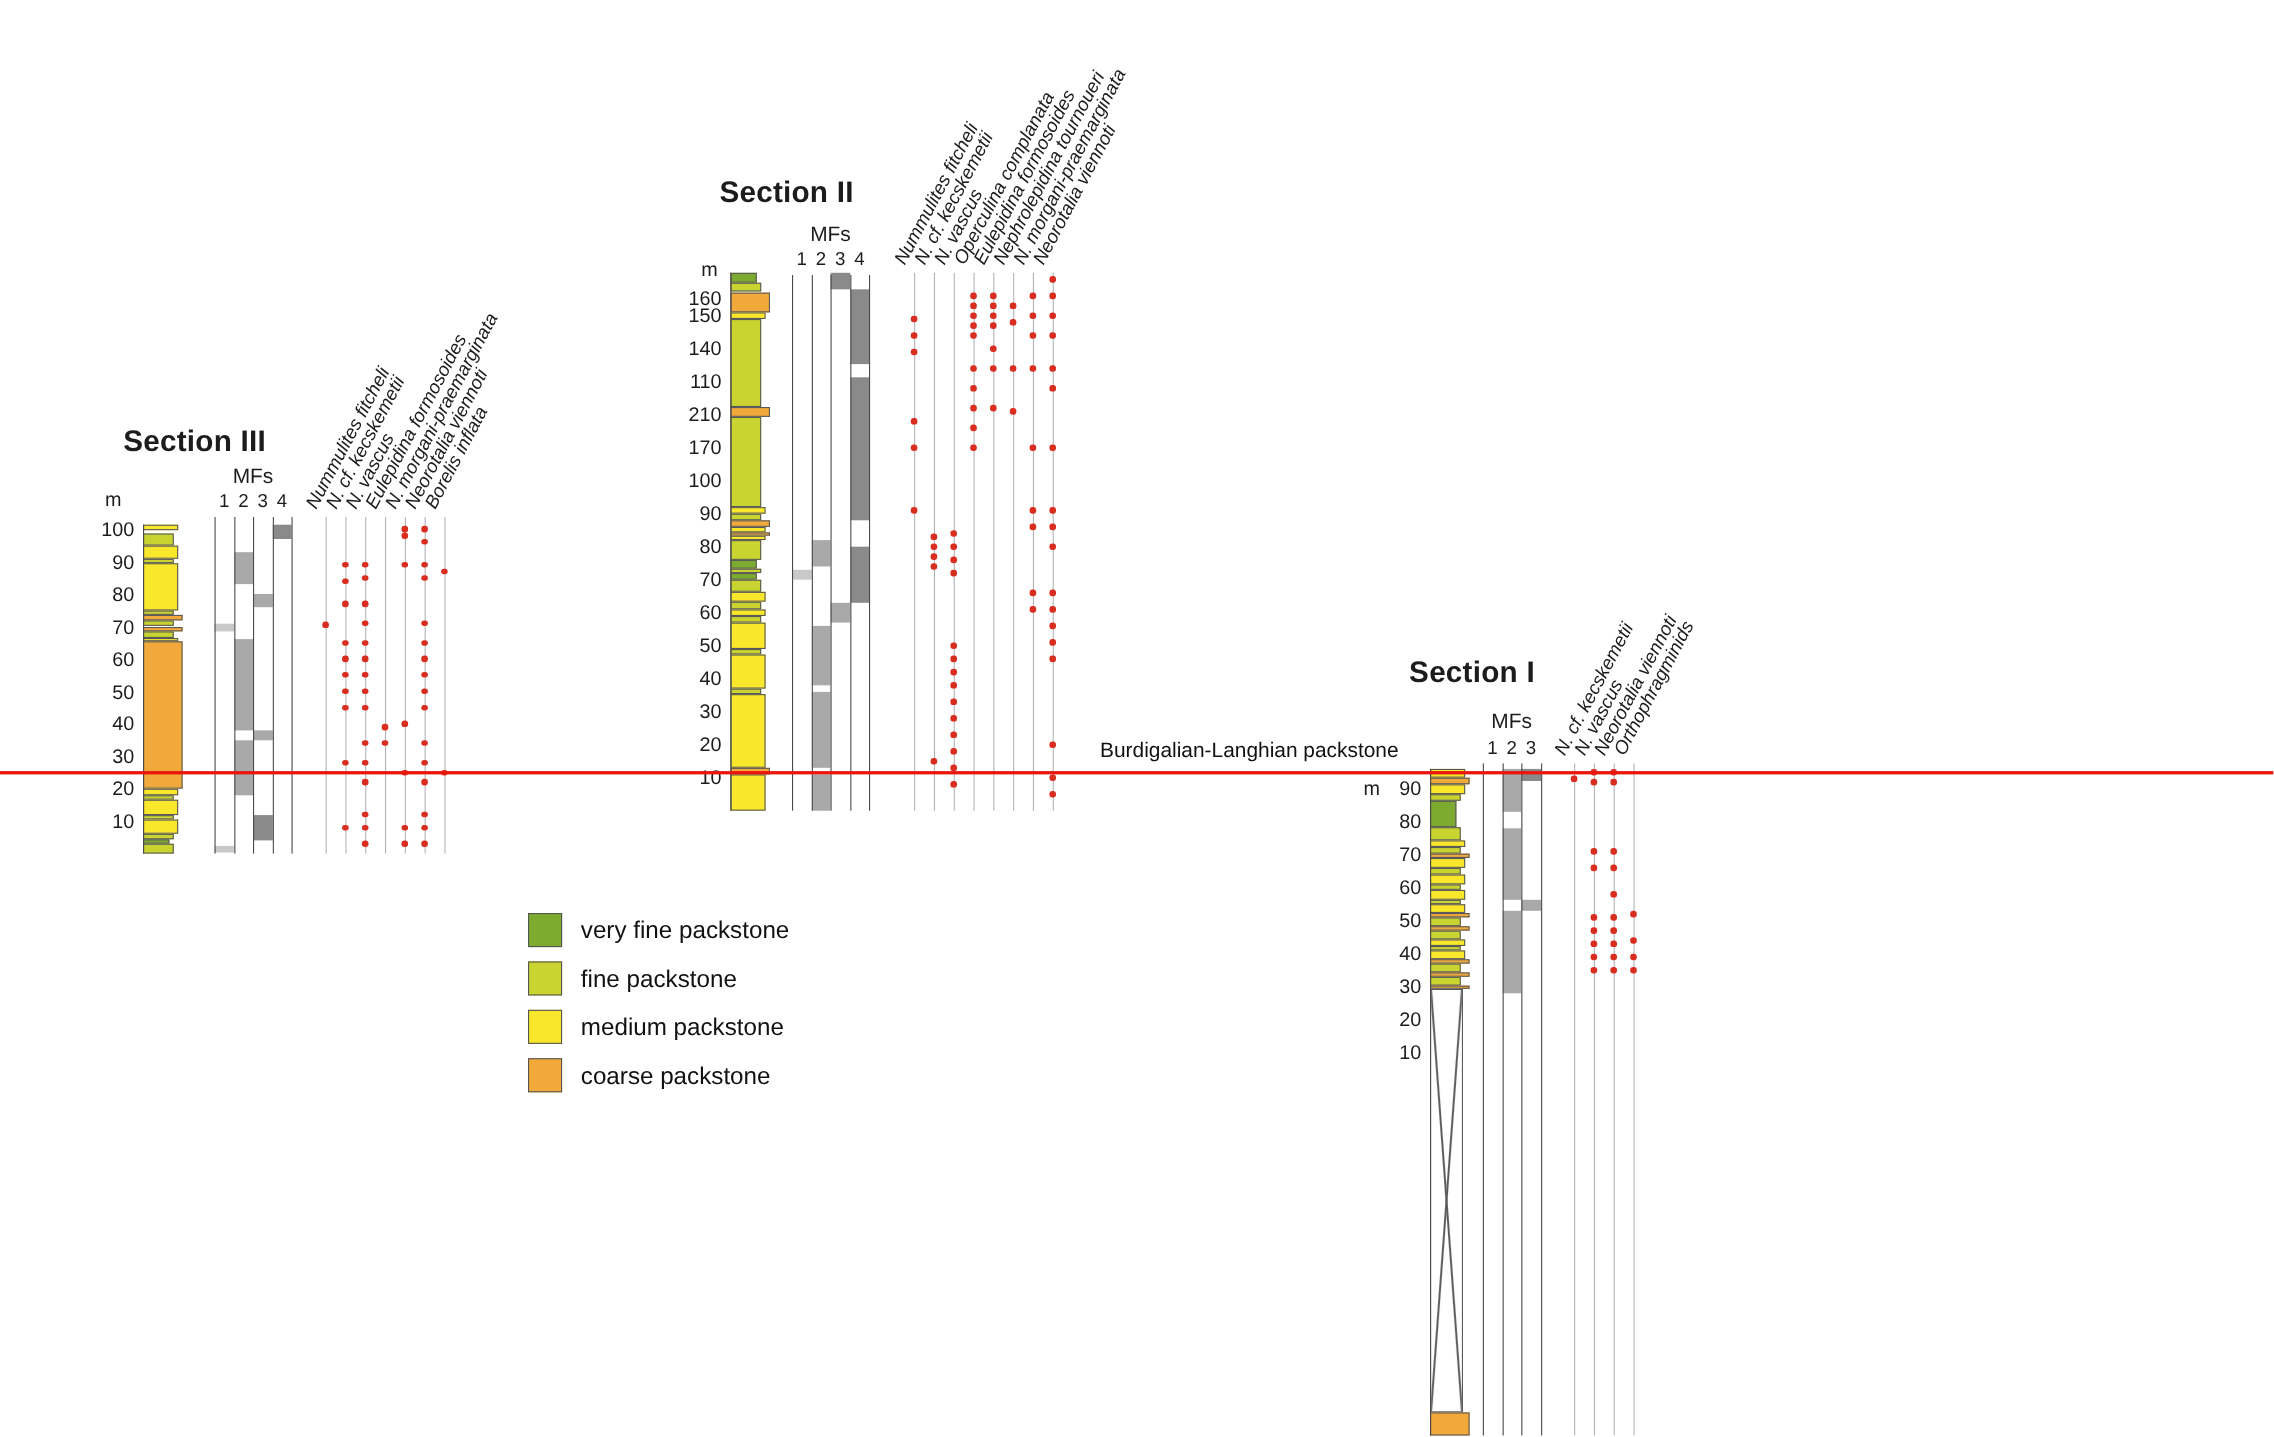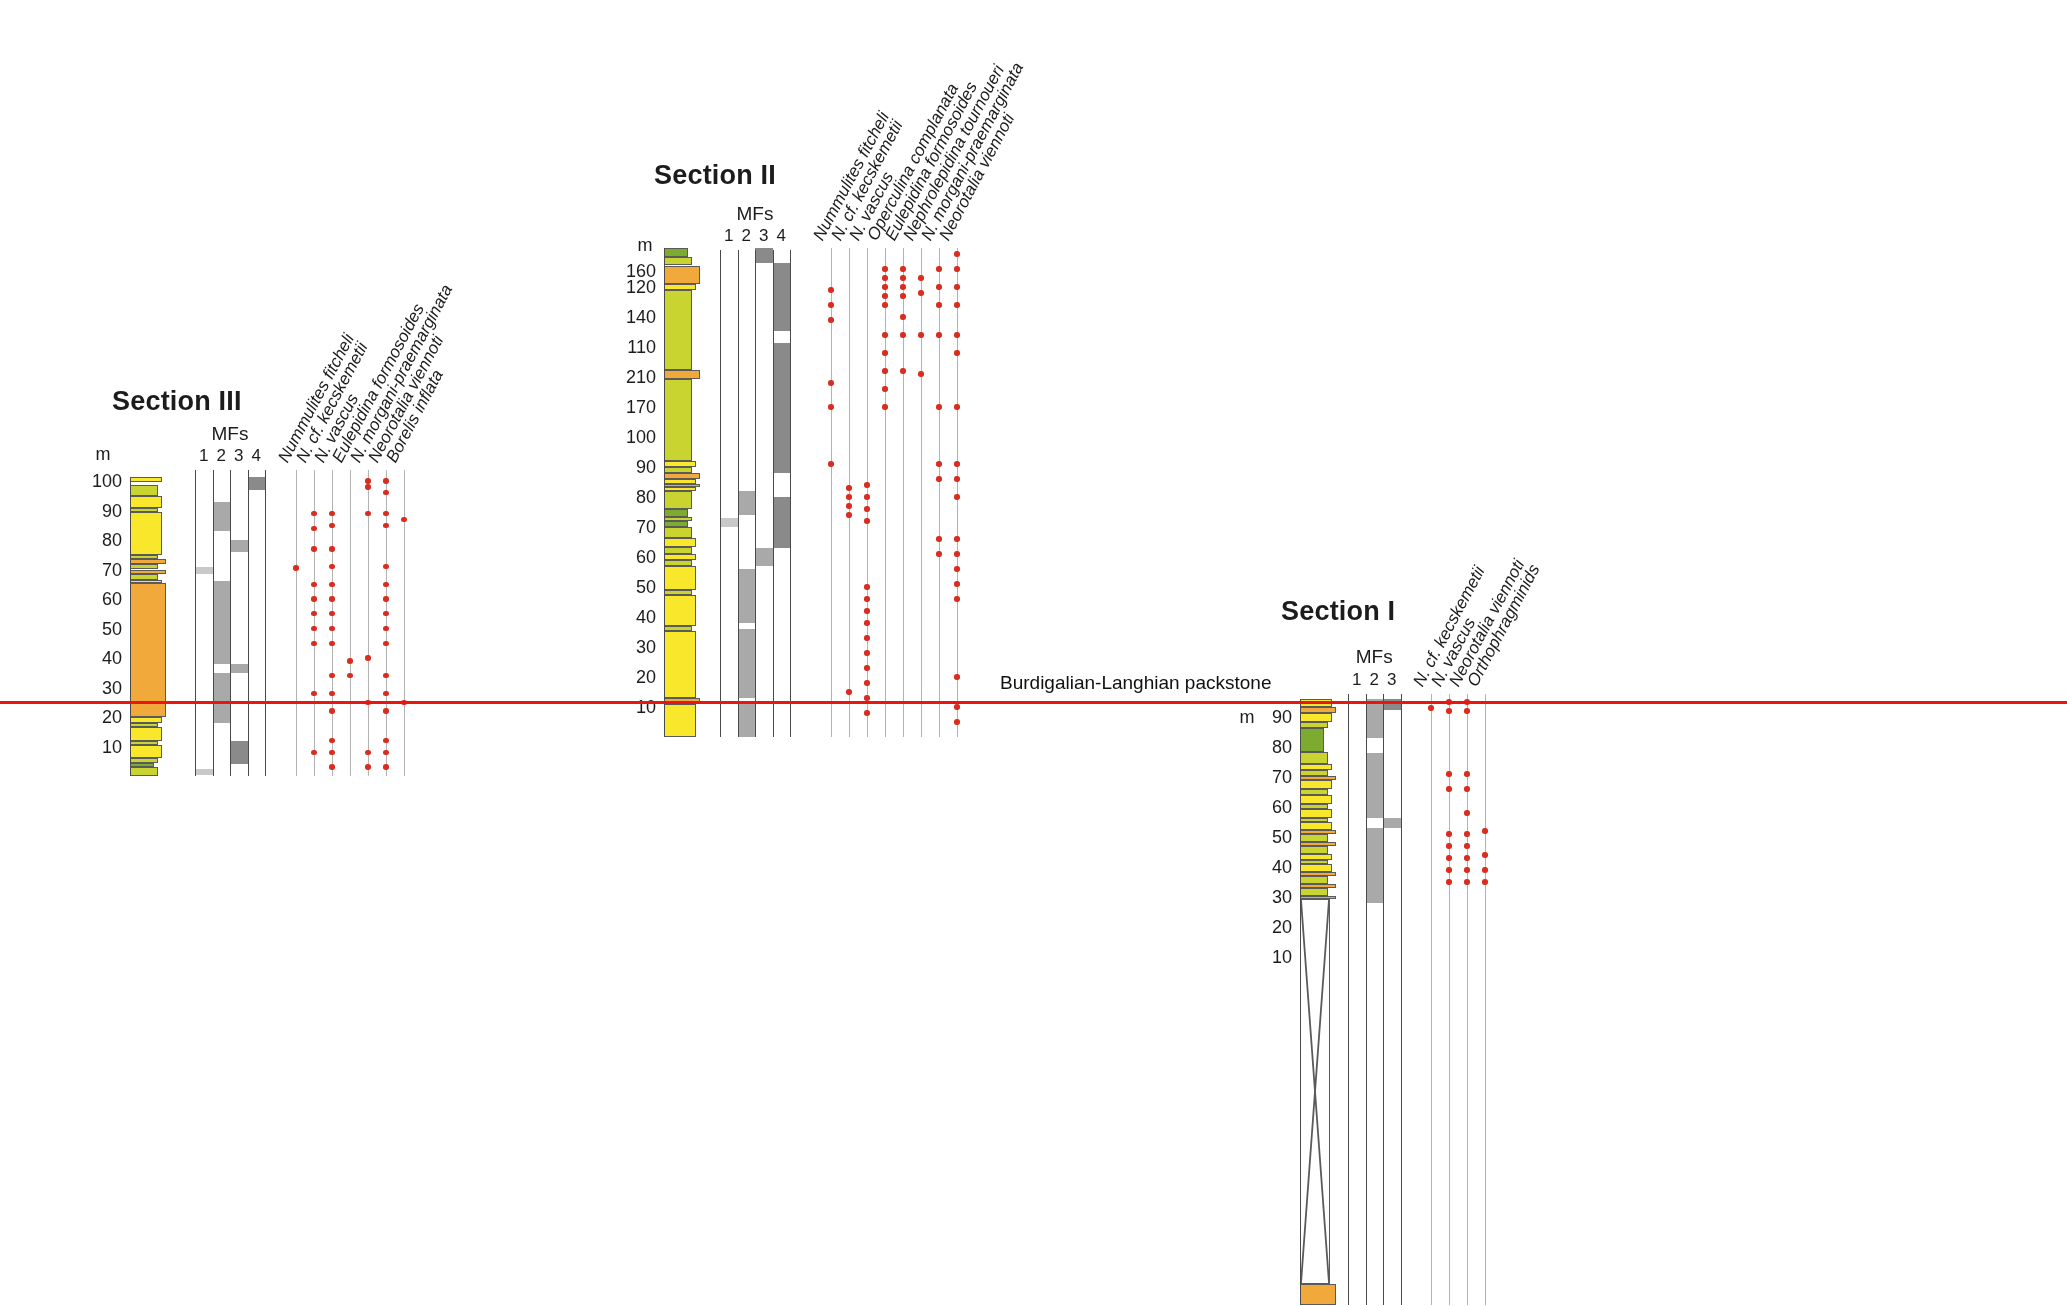--- a/index.html
+++ b/index.html
@@ -29,20 +29,38 @@
   .legend-row { display:flex; align-items:center; margin-bottom:13px; }
   .legend-swatch { width:31px; height:31px; border:1px solid #555; margin-right:17px; flex:0 0 auto; }
   .legend-label { font-size:22px; color:#111; }
 </style>
 </head>
 <body>
 
 <div id="canvas">
   <div id="transition-line" style="background: rgb(232, 22, 12);"></div>
   <div id="transition-label">Burdigalian-Langhian packstone</div>
+  <div id="legend">
+      <div class="legend-row">
+        <div class="legend-swatch" style="background: rgb(125, 171, 47);"></div>
+        <div class="legend-label">very fine packstone</div>
+      </div>
+      <div class="legend-row">
+        <div class="legend-swatch" style="background: rgb(201, 212, 48);"></div>
+        <div class="legend-label">fine packstone</div>
+      </div>
+      <div class="legend-row">
+        <div class="legend-swatch" style="background: rgb(249, 231, 43);"></div>
+        <div class="legend-label">medium packstone</div>
+      </div>
+      <div class="legend-row">
+        <div class="legend-swatch" style="background: rgb(242, 169, 59);"></div>
+        <div class="legend-label">coarse packstone</div>
+      </div>
+    </div>
 <div class="sec-title" style="left: 112px; top: 386px;">Section III</div>
     <div class="tick-label m-label" style="left: 88px; top: 444px; width: 30px;">m</div>
     <div class="tick-label" style="left: 78px; top: 471px; width: 44px;">100</div>
     <div class="tick-label" style="left: 78px; top: 500.5px; width: 44px;">90</div>
     <div class="tick-label" style="left: 78px; top: 530px; width: 44px;">80</div>
     <div class="tick-label" style="left: 78px; top: 559.5px; width: 44px;">70</div>
     <div class="tick-label" style="left: 78px; top: 589px; width: 44px;">60</div>
     <div class="tick-label" style="left: 78px; top: 618.5px; width: 44px;">50</div>
     <div class="tick-label" style="left: 78px; top: 648px; width: 44px;">40</div>
     <div class="tick-label" style="left: 78px; top: 677.5px; width: 44px;">30</div>
@@ -151,21 +169,21 @@
     <div class="dot" style="left: 383.3px; top: 737.9px; background: rgb(217, 45, 32);"></div>
     <div class="dot" style="left: 383.3px; top: 749.7px; background: rgb(217, 45, 32);"></div>
     <div class="dot" style="left: 383.3px; top: 764.45px; background: rgb(217, 45, 32);"></div>
     <div class="spline" style="left: 404px; top: 470px; height: 306px; background: rgb(179, 179, 179);"></div>
     <div class="sp-label" style="left: 400px; top: 446px;">Borelis inflata</div>
     <div class="dot" style="left: 401.3px; top: 516.65px; background: rgb(217, 45, 32);"></div>
     <div class="dot" style="left: 401.3px; top: 699.55px; background: rgb(217, 45, 32);"></div>
     <div class="sec-title" style="left: 654px; top: 160px;">Section II</div>
     <div class="tick-label m-label" style="left: 630px; top: 235px; width: 30px;">m</div>
     <div class="tick-label" style="left: 612px; top: 261px; width: 44px;">160</div>
-    <div class="tick-label" style="left: 612px; top: 277px; width: 44px;">120</div>
+    <div class="tick-label" style="left: 612px; top: 277px; width: 44px;">150</div>
     <div class="tick-label" style="left: 612px; top: 307px; width: 44px;">140</div>
     <div class="tick-label" style="left: 612px; top: 337px; width: 44px;">110</div>
     <div class="tick-label" style="left: 612px; top: 367px; width: 44px;">210</div>
     <div class="tick-label" style="left: 612px; top: 397px; width: 44px;">170</div>
     <div class="tick-label" style="left: 612px; top: 427px; width: 44px;">100</div>
     <div class="tick-label" style="left: 612px; top: 457px; width: 44px;">90</div>
     <div class="tick-label" style="left: 612px; top: 487px; width: 44px;">80</div>
     <div class="tick-label" style="left: 612px; top: 517px; width: 44px;">70</div>
     <div class="tick-label" style="left: 612px; top: 547px; width: 44px;">60</div>
     <div class="tick-label" style="left: 612px; top: 577px; width: 44px;">50</div>

